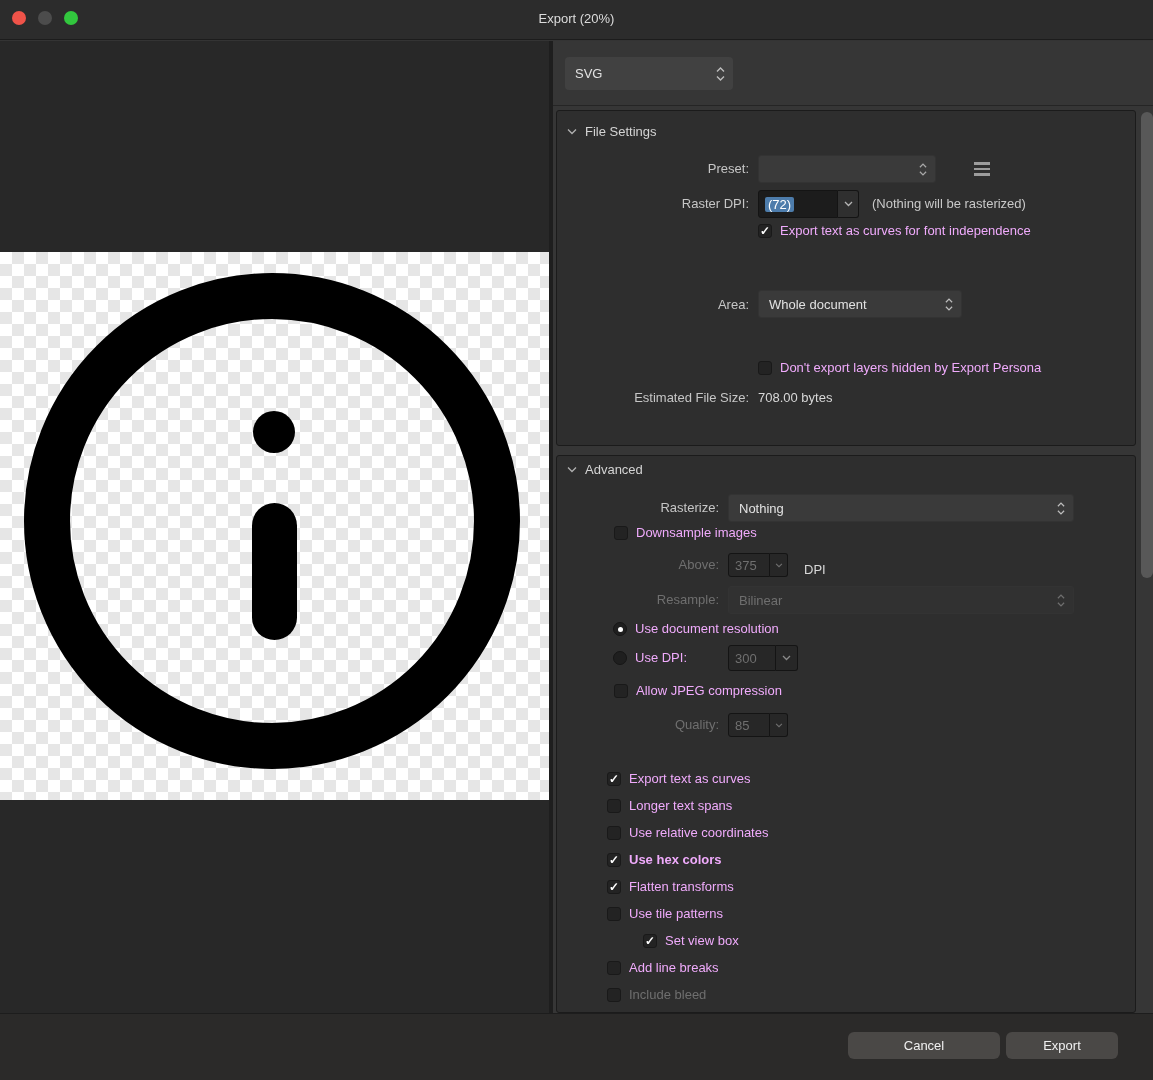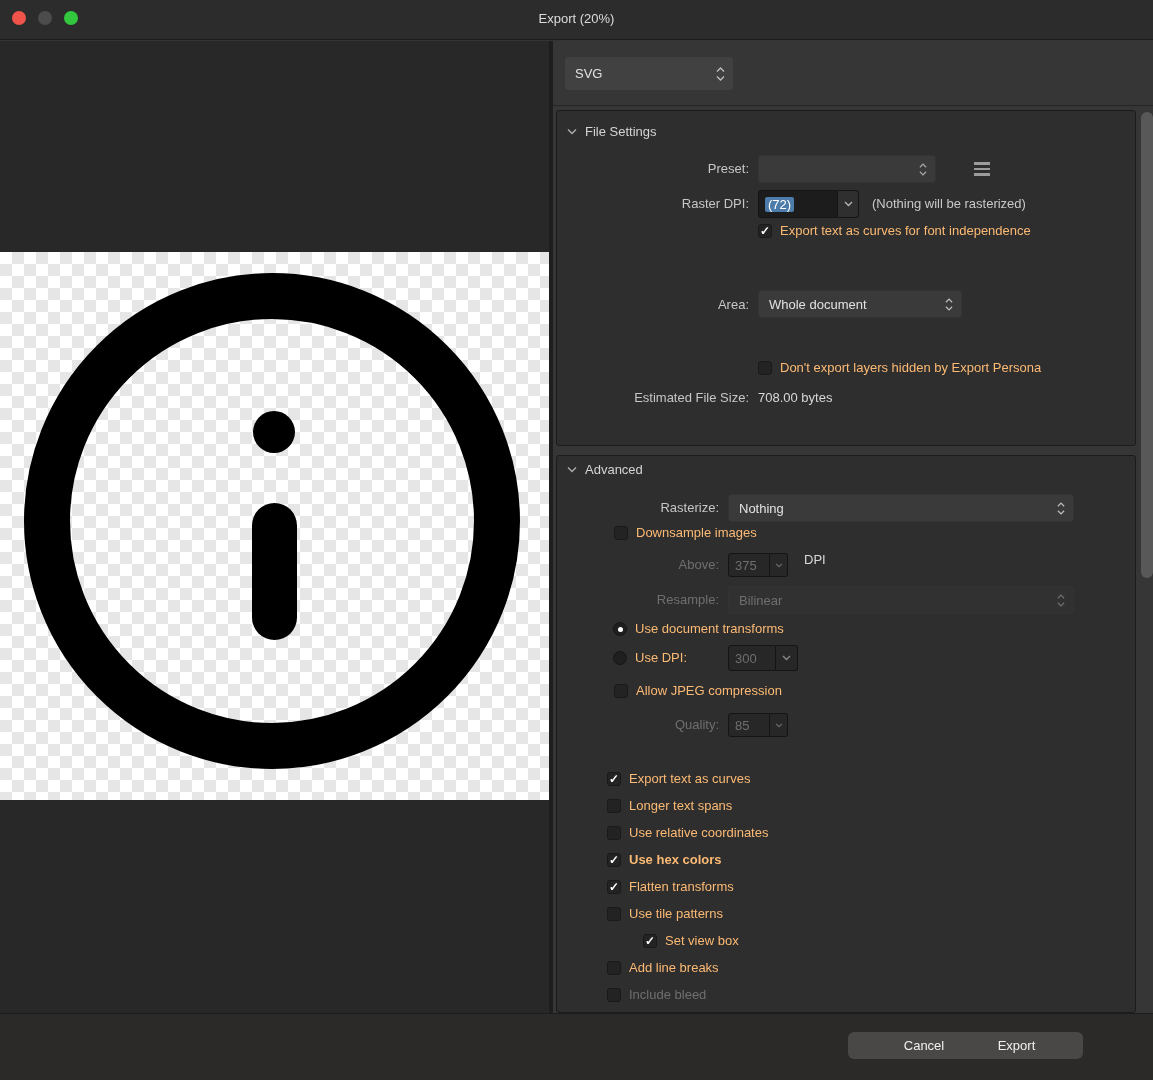--- a/index.html
+++ b/index.html
@@ -85,21 +85,21 @@
   }
   .combo .arrow {
     background:#2f2f2f; border:1px solid #141414; border-left:none;
     border-radius:0 3px 3px 0; display:flex; align-items:center; justify-content:center;
   }
   .combo.disabled .box { background:#272727; color:#6f6f6f; }
   .combo.disabled .arrow { background:#272727; }
   .sel-text { background:#4d7cab; color:#fff; padding:0px 3px; border-radius:2px; }
 
   
-  .checkrow { position:absolute; display:flex; align-items:center; gap:8px; color:#fdba74; }
+  .checkrow { position:absolute; display:flex; align-items:center; gap:8px; color:#f0abfc; }
   .checkrow.disabled { color:#6f6f6f; }
   .checkbox {
     width:14px; height:14px; background:#232323; border:1px solid #191919;
     border-radius:3px; position:relative; flex:0 0 14px;
   }
   .checkbox.checked::after {
     content:"✓"; position:absolute; left:1px; top:-1px; color:#fff; font-size:12px; font-weight:bold;
   }
   .radio {
     width:14px; height:14px; background:#1f1f1f; border:1px solid #161616;
@@ -124,21 +124,21 @@
   .footer {
     position:absolute; left:0; top:1013px; width:1153px; height:67px;
     background:#2b2a29; border-top:1px solid #1d1d1d;
   }
   .btn {
     position:absolute; top:18px; height:27px; background:#4a4846;
     border:none; border-radius:6px; color:#f0f0f0; font-size:13px;
     font-family:"Liberation Sans", sans-serif; cursor:default;text-align:center;
   }
   .btn-cancel { left:848px; width:152px; }
-  .btn-export { left:950px; width:133px; }
+  .btn-export { left:1006px; width:112px; }
 
   svg.icon { display:block; }
 </style>
 </head>
 <body>
 
 <div class="titlebar">
   <span class="traffic t-close"></span>
   <span class="traffic t-min"></span>
   <span class="traffic t-zoom"></span>
@@ -253,35 +253,35 @@
 
     <div class="lbl dim" style="left:0;width:162px;top:101px;">Above:</div>
     <div class="combo disabled" style="left:171px;top:97px;">
       <span class="box" style="width:42px;height:24px;">375</span>
       <span class="arrow" style="width:18px;height:24px;">
         <svg class="icon" width="8" height="5" viewBox="0 0 9 6">
             <path d="M1 1 L4.5 4.5 L8 1" fill="none" stroke="#6f6f6f" stroke-width="1.3"></path>
           </svg>
       </span>
     </div>
-    <div class="val dim" style="left:247px;top:96px;">DPI</div>
+    <div class="val dim" style="left:247px;top:106px;">DPI</div>
 
     <div class="lbl dim" style="left:0;width:162px;top:136px;">Resample:</div>
     <div class="select disabled" style="left:171px;top:130px;width:346px;">
       <span>Bilinear</span>
       <span class="stepper">
         <svg class="icon" width="8" height="15" viewBox="0 0 9 16">
             <path d="M1 5.5 L4.5 2 L8 5.5 M1 10.5 L4.5 14 L8 10.5" fill="none" stroke="#6f6f6f" stroke-width="1.4"></path>
           </svg>
       </span>
     </div>
 
     <div class="checkrow" style="left:56px;top:165px;">
       <span class="radio selected"></span>
-      <span>Use document transforms</span>
+      <span>Use document resolution</span>
     </div>
     <div class="checkrow" style="left:56px;top:194px;">
       <span class="radio"></span>
       <span>Use DPI:</span>
     </div>
     <div class="combo disabled" style="left:171px;top:189px;border-radius:11px;">
       <span class="box" style="width:48px;height:26px;">300</span>
       <span class="arrow" style="width:22px;height:26px;">
         <svg class="icon" width="9" height="6" viewBox="0 0 9 6">
             <path d="M1 1 L4.5 4.5 L8 1" fill="none" stroke="#8a8a8a" stroke-width="1.3"></path>

